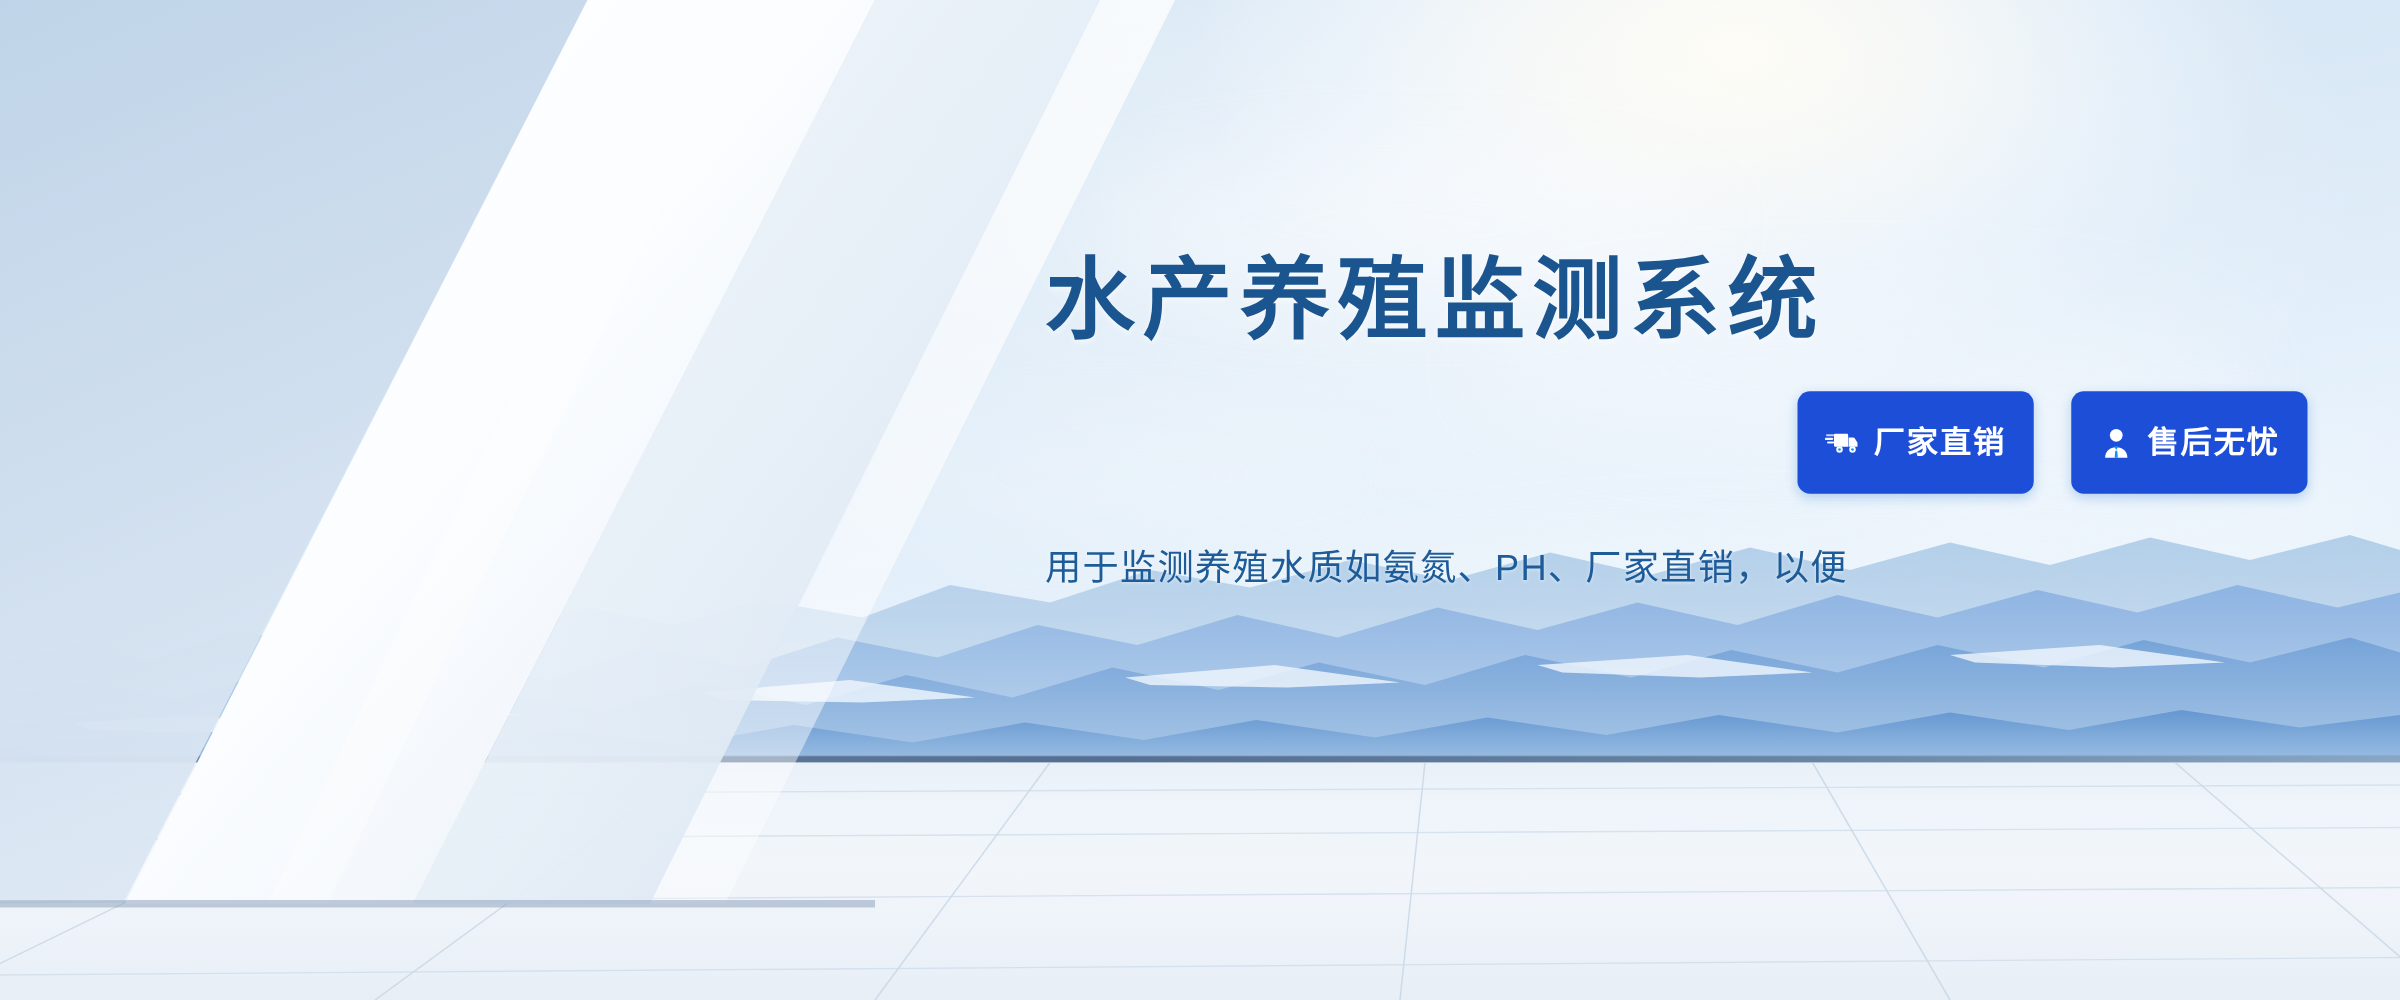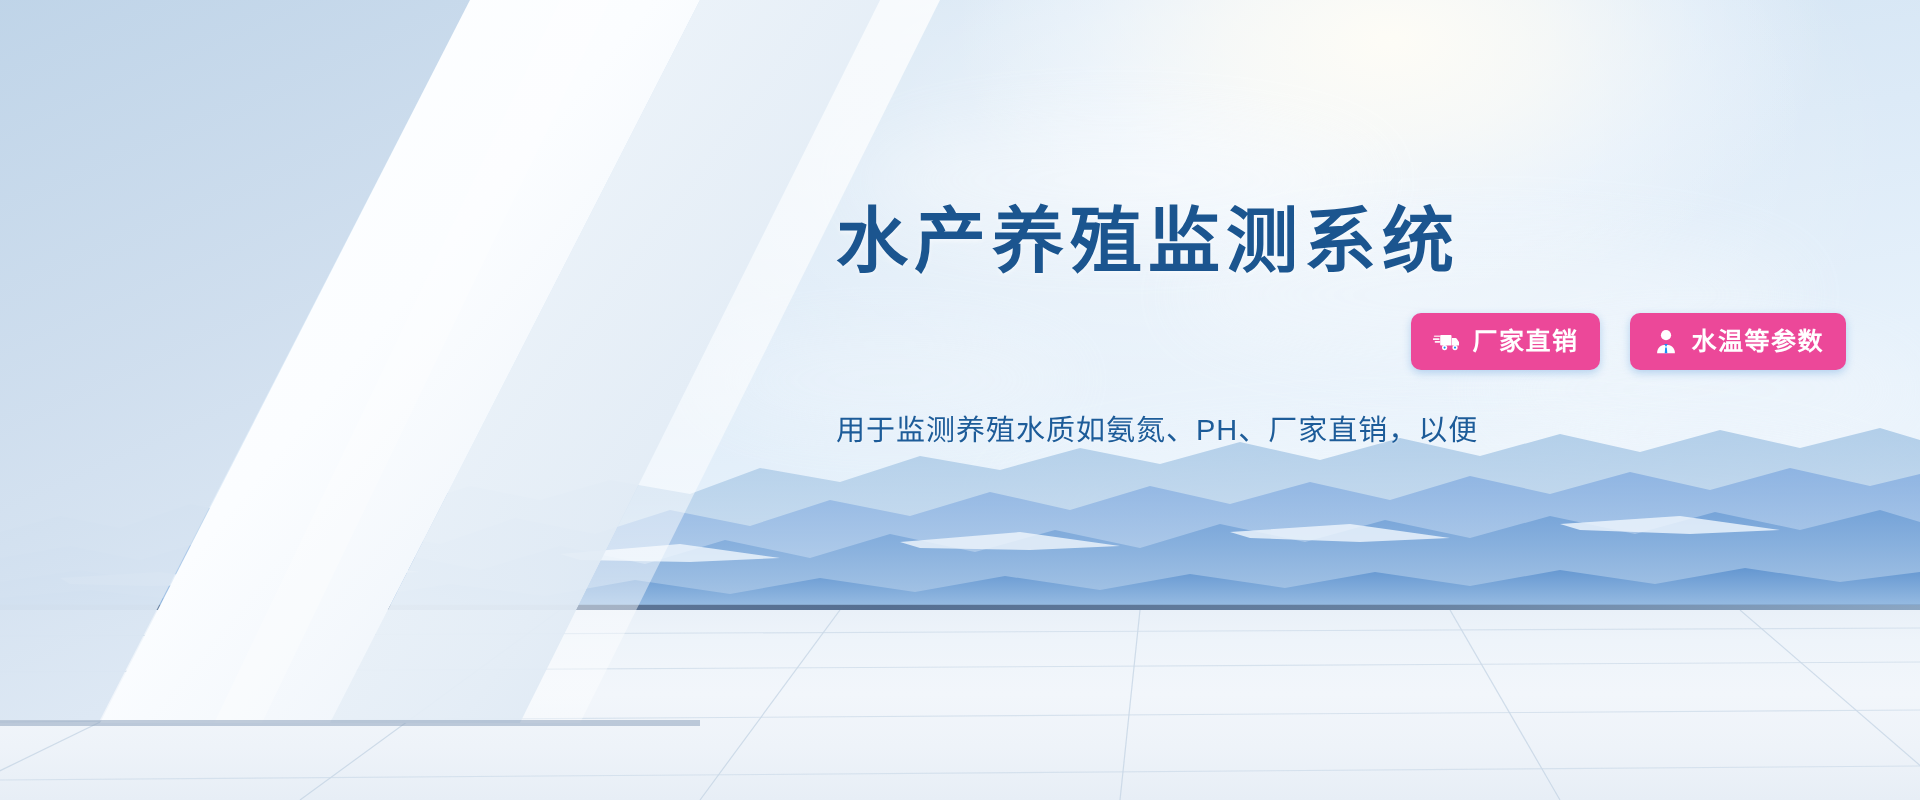--- a/index.html
+++ b/index.html
@@ -116,24 +116,24 @@
   .badges{
     margin-top:36px;
     display:flex;
     justify-content:flex-end;
     gap:30px;
   }
   .badge{
     display:inline-flex;
     align-items:center;
     gap:11px;
-    height:57px;
-    padding:0 22px;
+    height:46px;
+    padding:18px 22px;
     border-radius:10px;
-    background:#ec4899;
+    background:#1d4ed8;
     box-shadow:0 3px 9px rgba(20,110,200,0.26);
     cursor:pointer;
     user-select:none;
   }
   .badge-label{
     color:#ffffff;
     font-size:25px;
     font-weight:bold;
     letter-spacing:1.5px;
     line-height:1;
@@ -314,21 +314,21 @@
 
       <div class="badge">
         <span class="badge-icon">
           <svg width="24" height="25" viewBox="0 0 24 25" fill="#ffffff">
             <circle cx="12" cy="6.2" r="5.1"></circle>
             <path d="M3.1 24.2c0-5.0 3.4-8.4 8.9-8.4s8.9 3.4 8.9 8.4H3.1z"></path>
             <path d="M10.25 14.9h3.5l-1.75 3.1-1.75-3.1z" fill="#1890f8"></path>
             <path d="M11.2 18.6h1.6l.5 5.6h-2.6l.5-5.6z" fill="#1890f8"></path>
           </svg>
         </span>
-        <span class="badge-label">水温等参数</span>
+        <span class="badge-label">售后无忧</span>
       </div>
 
     </div>
 
     <div class="desc">
       <span class="desc-line">用于监测养殖水质如氨氮、PH、厂家直销，以便</span>
     </div>
 
   </div>
 

